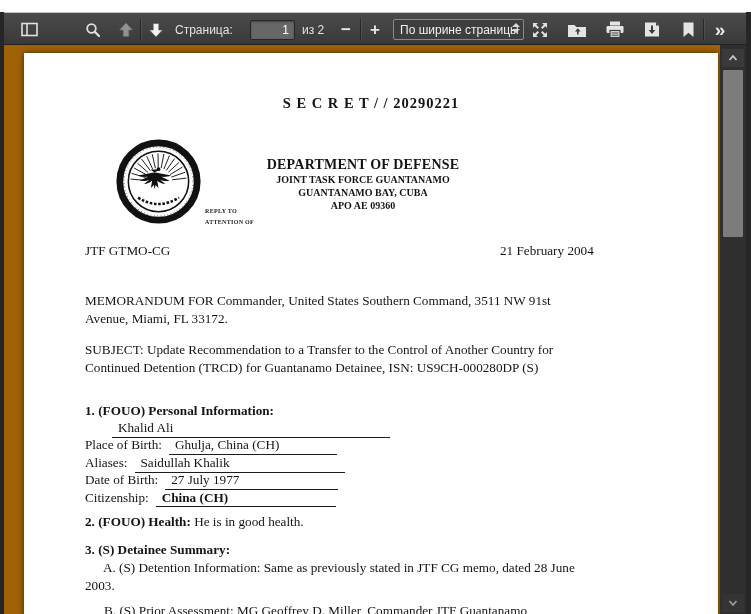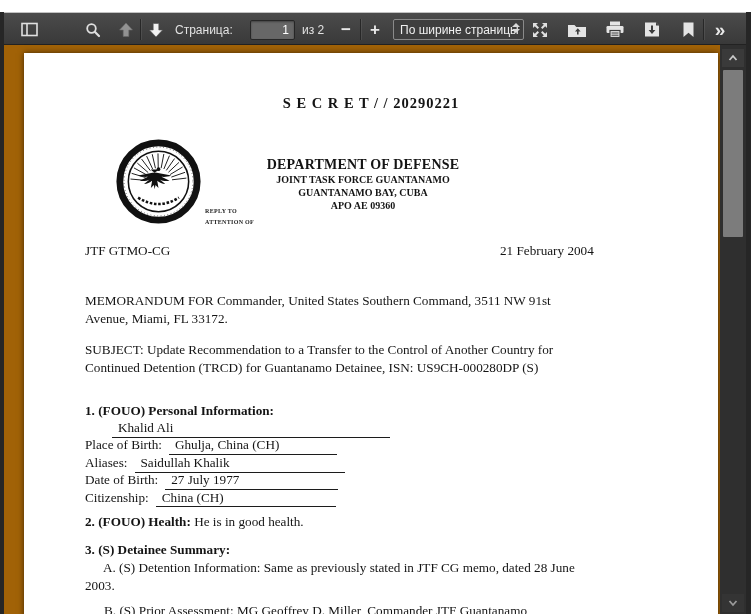--- a/index.html
+++ b/index.html
@@ -55,21 +55,21 @@
   .office-row { top:190px; left:61px; right:64px; font-size:13.2px; }
   .date { position:absolute; left:415px; top:0; }
   .para { left:61px; width:572px; font-size:13.2px; line-height:17.8px; }
   .memo { top:239px;font-family:Liberation Serif, serif; }
   .subject { top:288px; }
   .sec1-h { top:349px; font-weight:bold; }
   .fields { top:366px; }
   .field-row { height:17.4px; display:flex; align-items:baseline; }
   .f-label { white-space:nowrap; }
   .f-value { border-bottom:1px solid #1c1c1c; margin-left:7px; padding-left:6px; white-space:nowrap; }
-  .w0 { width:278px;margin-left:27px; } .w1 { width:210px; } .w2 { width:168px; } .w3 { width:173px; } .w4 { width:180px; }
+  .w0 { width:278px;margin-left:27px; } .w1 { width:210px; } .w2 { width:168px; } .w3 { width:173px; } .w4 { width:180px;font-weight:bold; }
   .sec2 { top:460px; }
   .sec3-h { top:488px; font-weight:bold; }
   .item-a1 { top:506px; padding-left:18px; }
   .item-a2 { top:524px; }
   .item-b { top:549px; padding-left:19px; }
   b.hd { font-weight:bold; }
 
   svg { display:block; }
 </style>
 </head>

